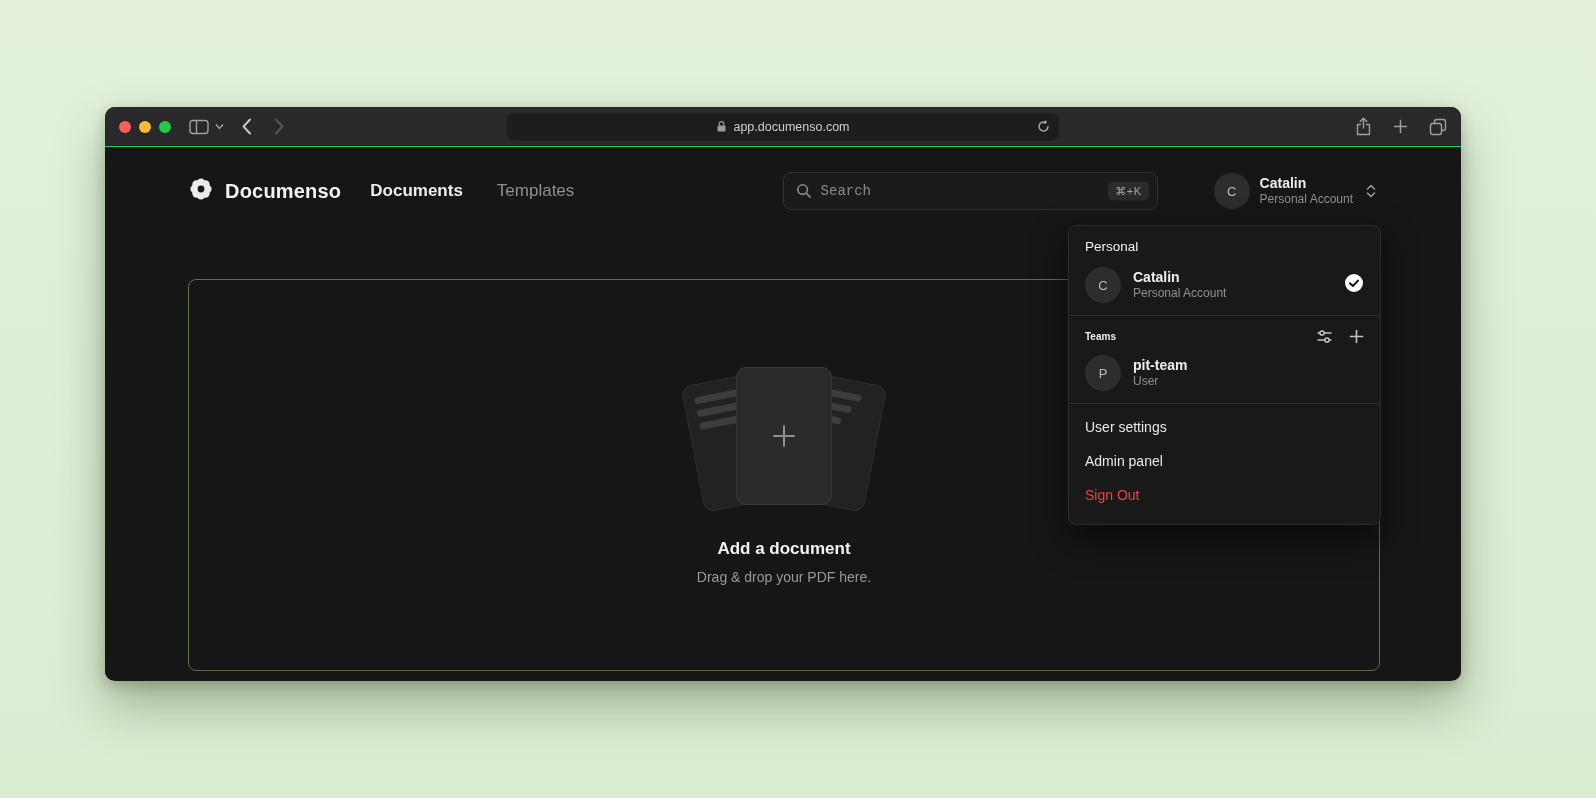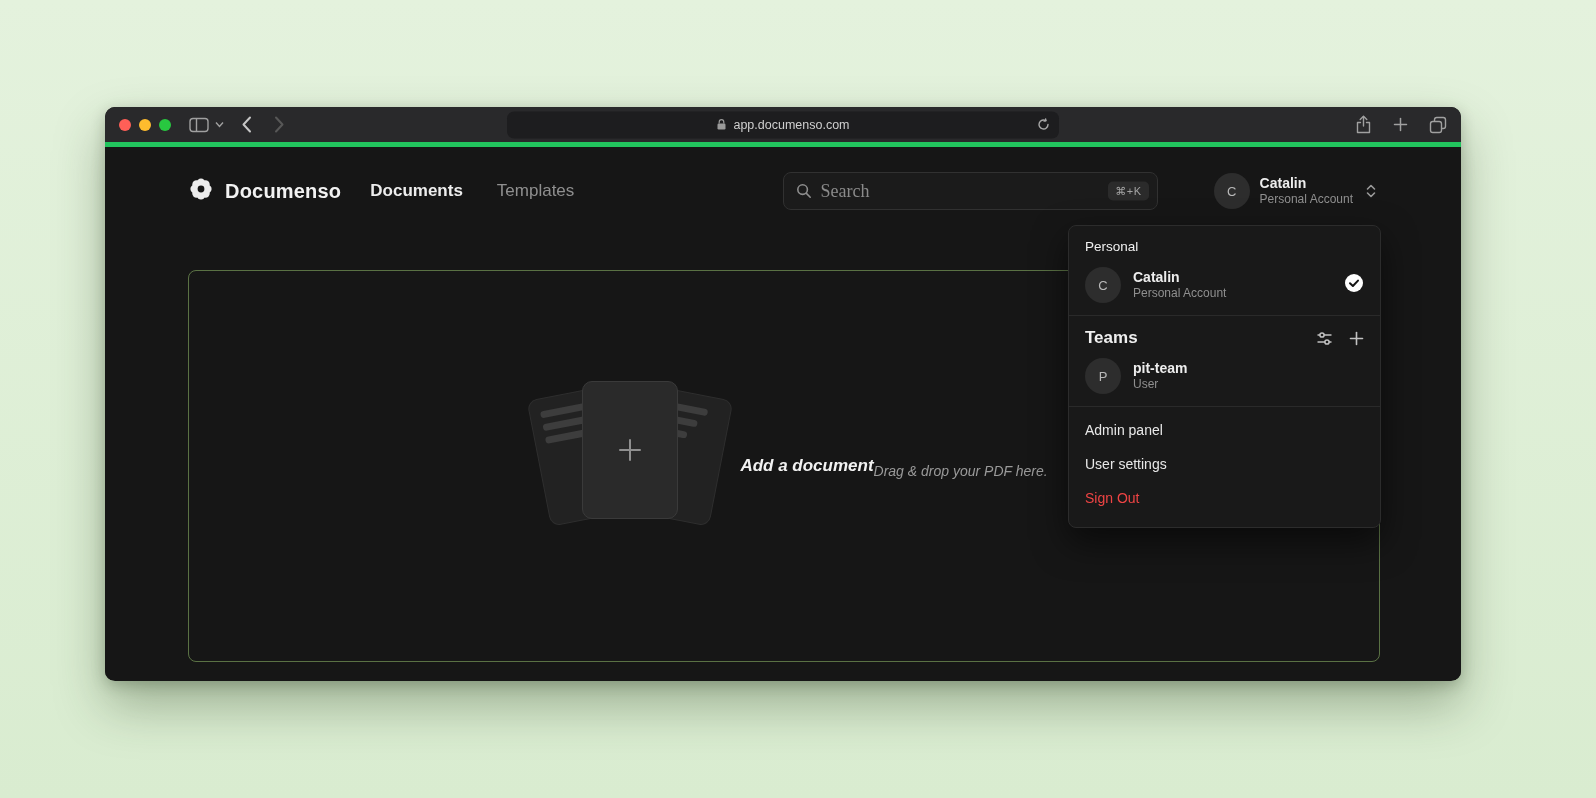--- a/index.html
+++ b/index.html
@@ -14,21 +14,21 @@
   .window {
     position:absolute; left:105px; top:107px; width:1356px; height:574px;
     background:#161616; border-radius:10px; overflow:hidden;
     box-shadow:0 24px 50px rgba(40,60,30,.35), 0 4px 14px rgba(40,60,30,.25);
   }
 
   
   .toolbar {
     position:relative; height:40px; background:#29292b;
     display:flex; align-items:center; padding:0 14px;
-    border-bottom:5px solid #22c55e;
+    border-bottom:1px solid #22c55e;
   }
   .traffic { display:flex; gap:8px; align-items:center; }
   .light { width:12px; height:12px; border-radius:50%; display:inline-block; }
   .light.red{ background:#ff5f57; } .light.yellow{ background:#febc2e; } .light.green{ background:#28c840; }
   .tb-icon { display:inline-flex; align-items:center; justify-content:center; color:#a0a0a0; }
   .tb-icon.dim { color:#575757; }
   .tb-icon.bright { color:#c6c6c6; }
   .ml18{ margin-left:18px; } .ml6{ margin-left:6px; } .ml22{ margin-left:22px; }
   .urlbar {
     position:absolute; left:50%; top:50%; transform:translate(-50%,-50%);
@@ -54,21 +54,21 @@
   .nav .nav-item.active { color:#ededed; font-weight:600; }
 
   .search {
     margin-left:auto; width:375px; height:38px; position:relative;
     background:#1b1b1b; border:1px solid #313131; border-radius:8px;
     display:flex; align-items:center;
   }
   .search .mag { color:#8d8d8d; display:inline-flex; margin:0 9px 0 12px; }
   .search input {
     background:transparent; border:none; outline:none; color:#e5e5e5;
-    font-size:18px; flex:1; font-family:Liberation Serif, serif;
+    font-size:14px; flex:1; font-family:Liberation Mono, monospace;
   }
   .search input::placeholder { color:#8a8a8a; }
   .kbd {
     position:absolute; right:8px; top:50%; transform:translateY(-50%);
     background:#2b2b2b; color:#a3a3a3; font-size:11px; padding:3px 7px;
     border-radius:5px; letter-spacing:.5px;
   }
 
   .account { display:flex; align-items:center; gap:10px; margin-left:56px; cursor:pointer; }
   .avatar {
@@ -87,32 +87,32 @@
     box-shadow:0 14px 34px rgba(0,0,0,.55);
     padding-bottom:4px;
   }
   .menu-label { padding:13px 16px 5px; color:#f0f0f0; font-size:13.5px; font-weight:400; }
   .menu-row { display:flex; align-items:center; gap:12px; padding:8px 16px 12px; cursor:pointer; }
   .menu-row .name { color:#ededed; font-size:14px; font-weight:600; line-height:1.3; }
   .menu-row .sub  { color:#8f8f8f; font-size:12px; line-height:1.3; }
   .menu-row .grow { flex:1; }
   .divider { height:1px; background:#2a2a2a; }
   .teams-head { display:flex; align-items:center; padding:12px 16px 2px; }
-  .teams-head .menu-label-inline { color:#f0f0f0; font-size:17px; font-weight:700; }
+  .teams-head .menu-label-inline { color:#f0f0f0; font-size:10px; font-weight:700; }
   .teams-head .grow { flex:1; }
   .teams-head .mini-icon { color:#c2c2c2; display:inline-flex; margin-left:16px; cursor:pointer; }
   .menu-items { padding:6px 0 8px; }
   .menu-item { padding:9px 16px; color:#e8e8e8; font-size:14px; cursor:pointer; }
   .menu-item.danger { color:#ef4444; }
 
   
   .dropzone {
-    position:absolute; left:83px; top:123px; width:1192px; height:392px;
+    position:absolute; left:83px; top:132px; width:1192px; height:392px;
     border:1px solid rgba(148,190,108,.55); border-radius:8px;
-    display:flex; flex-direction:row; align-items:center; justify-content:center;font-style:italic;
+    display:flex; flex-direction:column; align-items:center; justify-content:center;
   }
   .cards { position:relative; width:220px; height:150px; margin-bottom:24px; }
   .card {
     position:absolute; width:92px; height:128px; border-radius:10px;
     background:#222222; border:1px solid #2e2e2e; top:12px;
   }
   .card.left  { left:18px;  transform:rotate(-11deg); }
   .card.right { right:18px; transform:rotate(11deg); }
   .card.center {
     left:50%; transform:translateX(-50%); top:2px; width:96px; height:138px;
@@ -296,22 +296,22 @@
         <span class="avatar">P</span>
         <span>
           <div class="name">pit-team</div>
           <div class="sub">User</div>
         </span>
       </div>
 
       <div class="divider"></div>
 
       <div class="menu-items">
+        <div class="menu-item">User settings</div>
         <div class="menu-item">Admin panel</div>
-        <div class="menu-item">User settings</div>
         <div class="menu-item danger">Sign Out</div>
       </div>
     </div>
 
     <div class="dropzone">
       <div class="cards">
         <div class="card left">
           <div class="bars">
             <div class="bar b1"></div>
               <div class="bar b2"></div>

